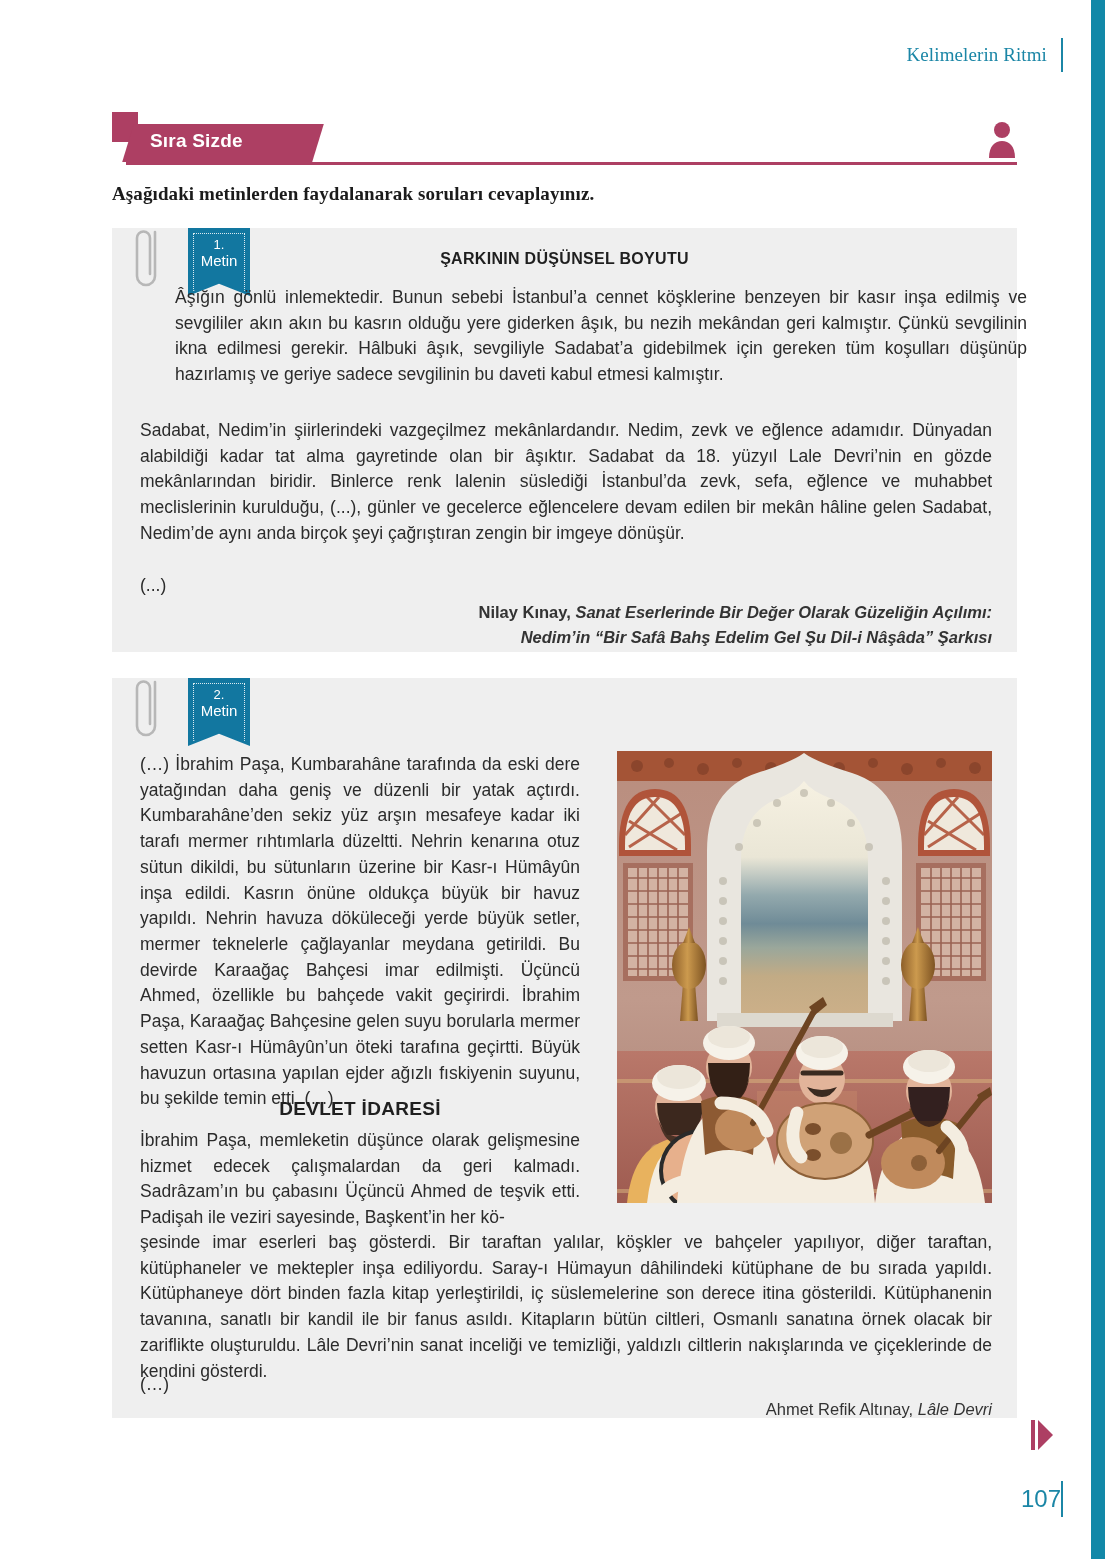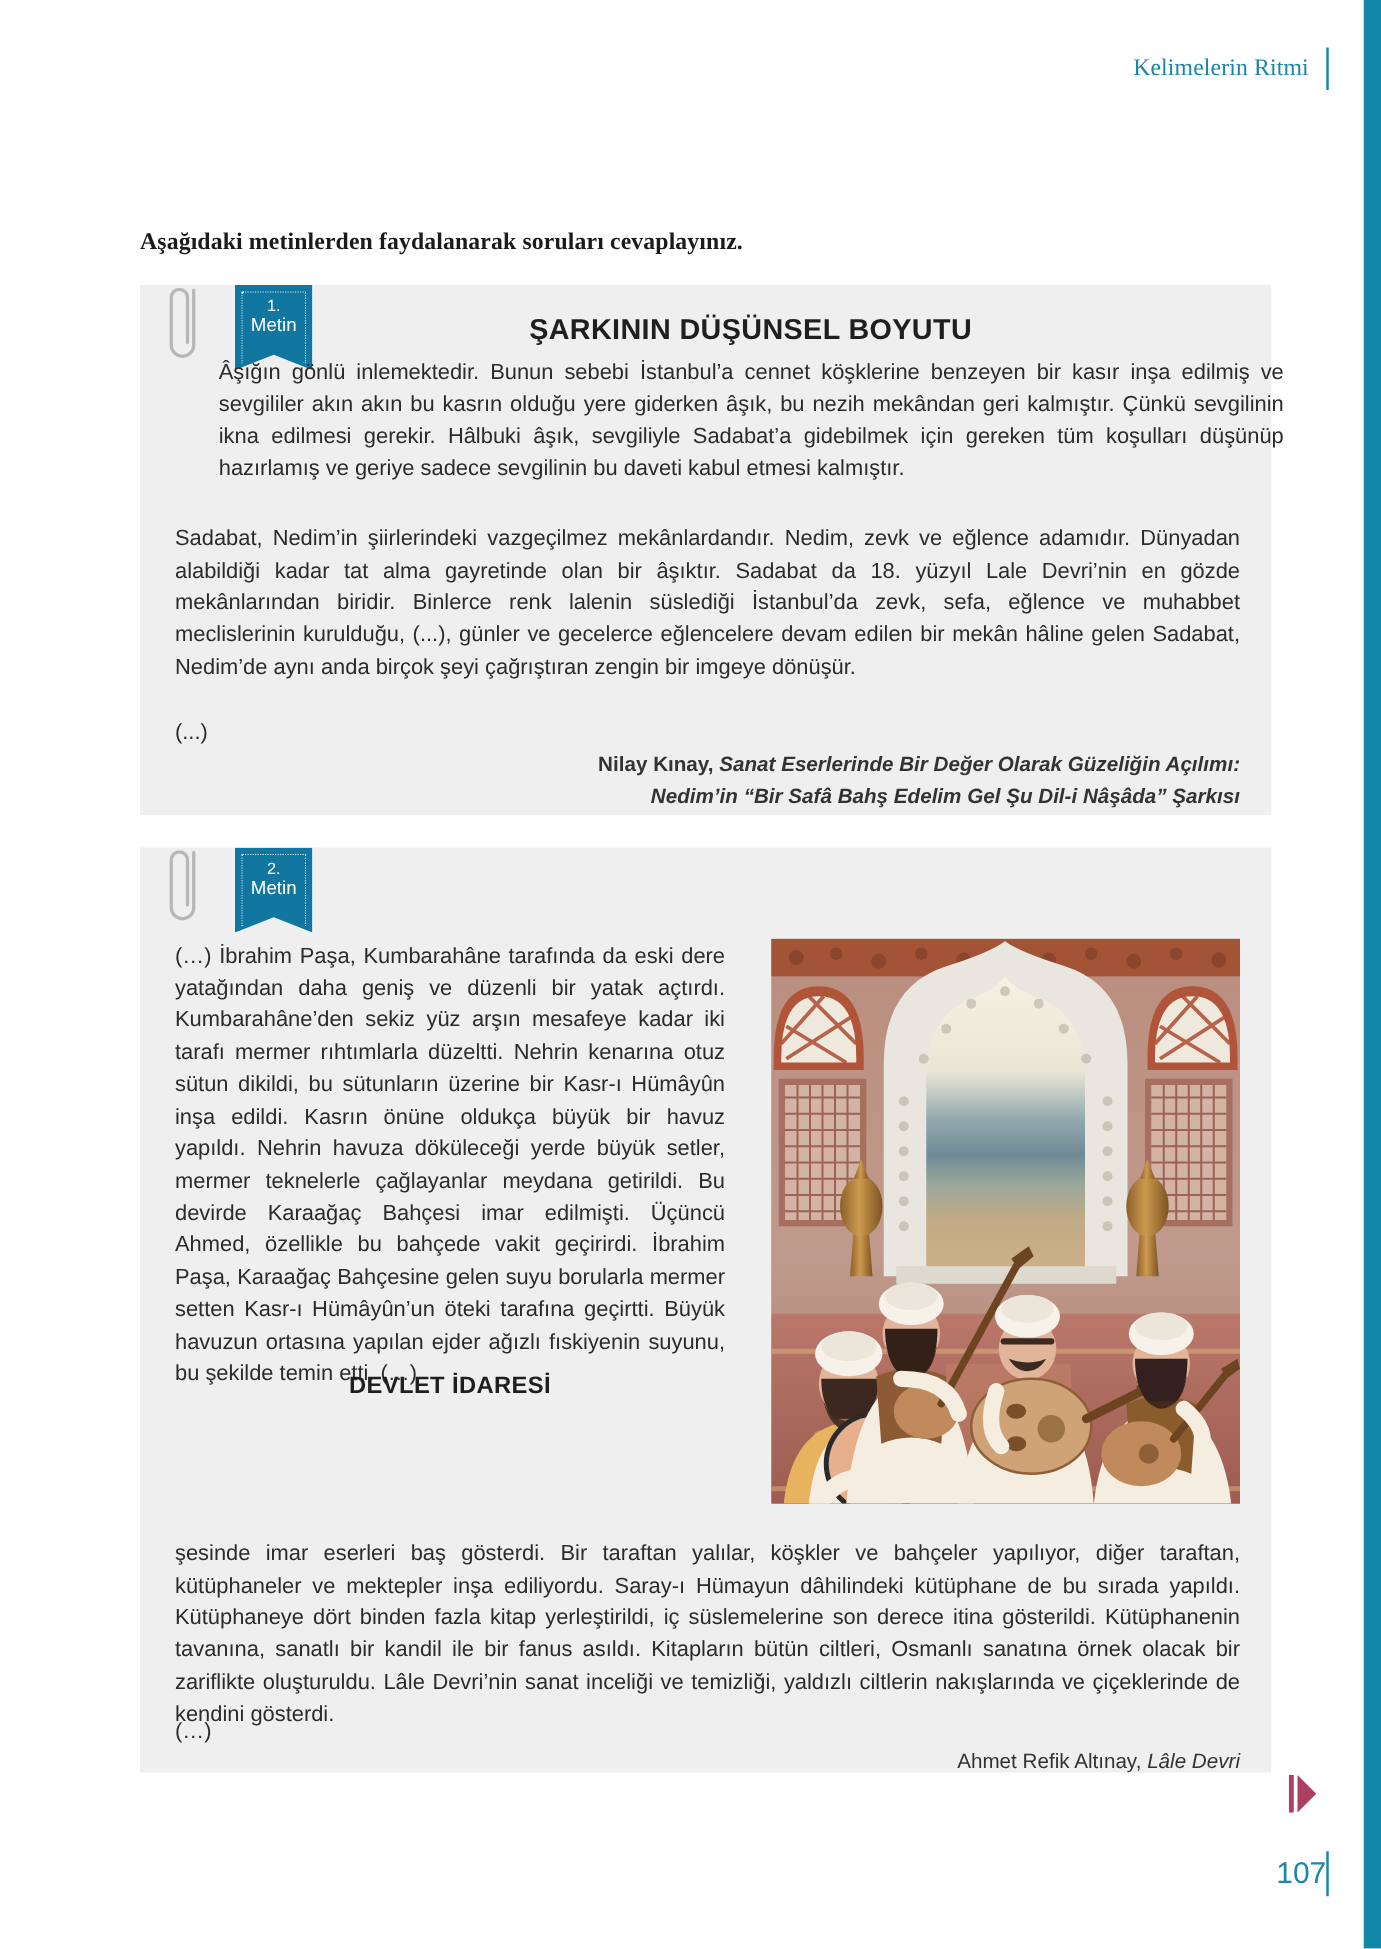--- a/index.html
+++ b/index.html
@@ -155,25 +155,24 @@
   }
   .badge-1 { left: 188px; top: 228px; }
   .badge-2 { left: 188px; top: 678px; }
   .badge .b-num { display: block; font-size: 13px; }
   .badge .b-word { display: block; font-size: 15px; }
 
   
   .text-title {
     position: absolute;
     text-align: center;
-    font-size: 23px;
+    font-size: 16px;
     font-weight: bold;
     color: #1f1f1f;
     letter-spacing: .3px;
-    margin-left: 36px;
   }
   .title-1 { left: 112px; top: 250px; width: 905px; }
   .title-2 { left: 112px; top: 706px; width: 905px; }
 
   .sub-title {
     position: absolute;
     left: 140px;
     top: 1098px;
     width: 440px;
     text-align: center;
@@ -258,20 +257,32 @@
 
 <div class="page">
 
   <div class="edge-bar"></div>
 
   <div class="running-head">
     <span class="rh-text">Kelimelerin Ritmi</span>
     <span class="rh-rule"></span>
   </div>
 
+  <div class="banner-wrap">
+    <div class="banner-tab"></div>
+    <div class="banner-main"></div>
+    <div class="banner-label">Sıra Sizde</div>
+    <div class="banner-rule"></div>
+    <div class="banner-person">
+      <svg viewBox="0 0 30 38" xmlns="http://www.w3.org/2000/svg">
+        <circle cx="15" cy="10" r="8" fill="#ad3f63"></circle>
+        <path d="M2 38 C2 26 8 21 15 21 C22 21 28 26 28 38 Z" fill="#ad3f63"></path>
+      </svg>
+    </div>
+  </div>
 
   <div class="instruction">Aşağıdaki metinlerden faydalanarak soruları cevaplayınız.</div>
 
   <div class="panel panel-1"></div>
 
   <div class="clip clip-1">
     <svg viewBox="0 0 38 72" xmlns="http://www.w3.org/2000/svg">
       <path d="M23 8 L23 52 a9 9 0 0 1 -18 0 L5 14 a6.5 6.5 0 0 1 13 0 L18 50" fill="none" stroke="#b7b7b7" stroke-width="2.6" stroke-linecap="round"></path>
     </svg>
   </div>
@@ -301,20 +312,21 @@
   </div>
 
   <div class="badge badge-2">
     <span class="b-num">2.</span>
     <span class="b-word">Metin</span>
   </div>
 
 
   <div class="body-p p2col">(…) İbrahim Paşa, Kumbarahâne tarafında da eski dere yatağından daha geniş ve düzenli bir yatak açtırdı. Kumbarahâne’den sekiz yüz arşın mesafeye kadar iki tarafı mermer rıhtımlarla düzeltti. Nehrin kenarına otuz sütun dikildi, bu sütunların üzerine bir Kasr-ı Hümâyûn inşa edildi. Kasrın önüne oldukça büyük bir havuz yapıldı. Nehrin havuza döküleceği yerde büyük setler, mermer teknelerle çağlayanlar meydana getirildi. Bu devirde Karaağaç Bahçesi imar edilmişti. Üçüncü Ahmed, özellikle bu bahçede vakit geçirirdi. İbrahim Paşa, Karaağaç Bahçesine gelen suyu borularla mermer setten Kasr-ı Hümâyûn’un öteki tarafına geçirtti. Büyük havuzun ortasına yapılan ejder ağızlı fıskiyenin suyunu, bu şekilde temin etti. (…)</div>
   <div class="sub-title">DEVLET İDARESİ</div>
+  <div class="body-p p2col2">İbrahim Paşa, memleketin düşünce olarak gelişmesine hizmet edecek çalışmalardan da geri kalmadı. Sadrâzam’ın bu çabasını Üçüncü Ahmed de teşvik etti. Padişah ile veziri sayesinde, Başkent’in her kö-</div>
   <div class="body-p p2full">şesinde imar eserleri baş gösterdi. Bir taraftan yalılar, köşkler ve bahçeler yapılıyor, diğer taraftan, kütüphaneler ve mektepler inşa ediliyordu. Saray-ı Hümayun dâhilindeki kütüphane de bu sırada yapıldı. Kütüphaneye dört binden fazla kitap yerleştirildi, iç süslemelerine son derece itina gösterildi. Kütüphanenin tavanına, sanatlı bir kandil ile bir fanus asıldı. Kitapların bütün ciltleri, Osmanlı sanatına örnek olacak bir zariflikte oluşturuldu. Lâle Devri’nin sanat inceliği ve temizliği, yaldızlı ciltlerin nakışlarında ve çiçeklerinde de kendini gösterdi.</div>
   <div class="body-p p2dots">(…)</div>
 
   <div class="cite cite-2">
     <span>Ahmet Refik Altınay, </span><em>Lâle Devri</em>
   </div>
 
   <div class="illus">
     <svg viewBox="0 0 375 452" xmlns="http://www.w3.org/2000/svg">
       <defs>

